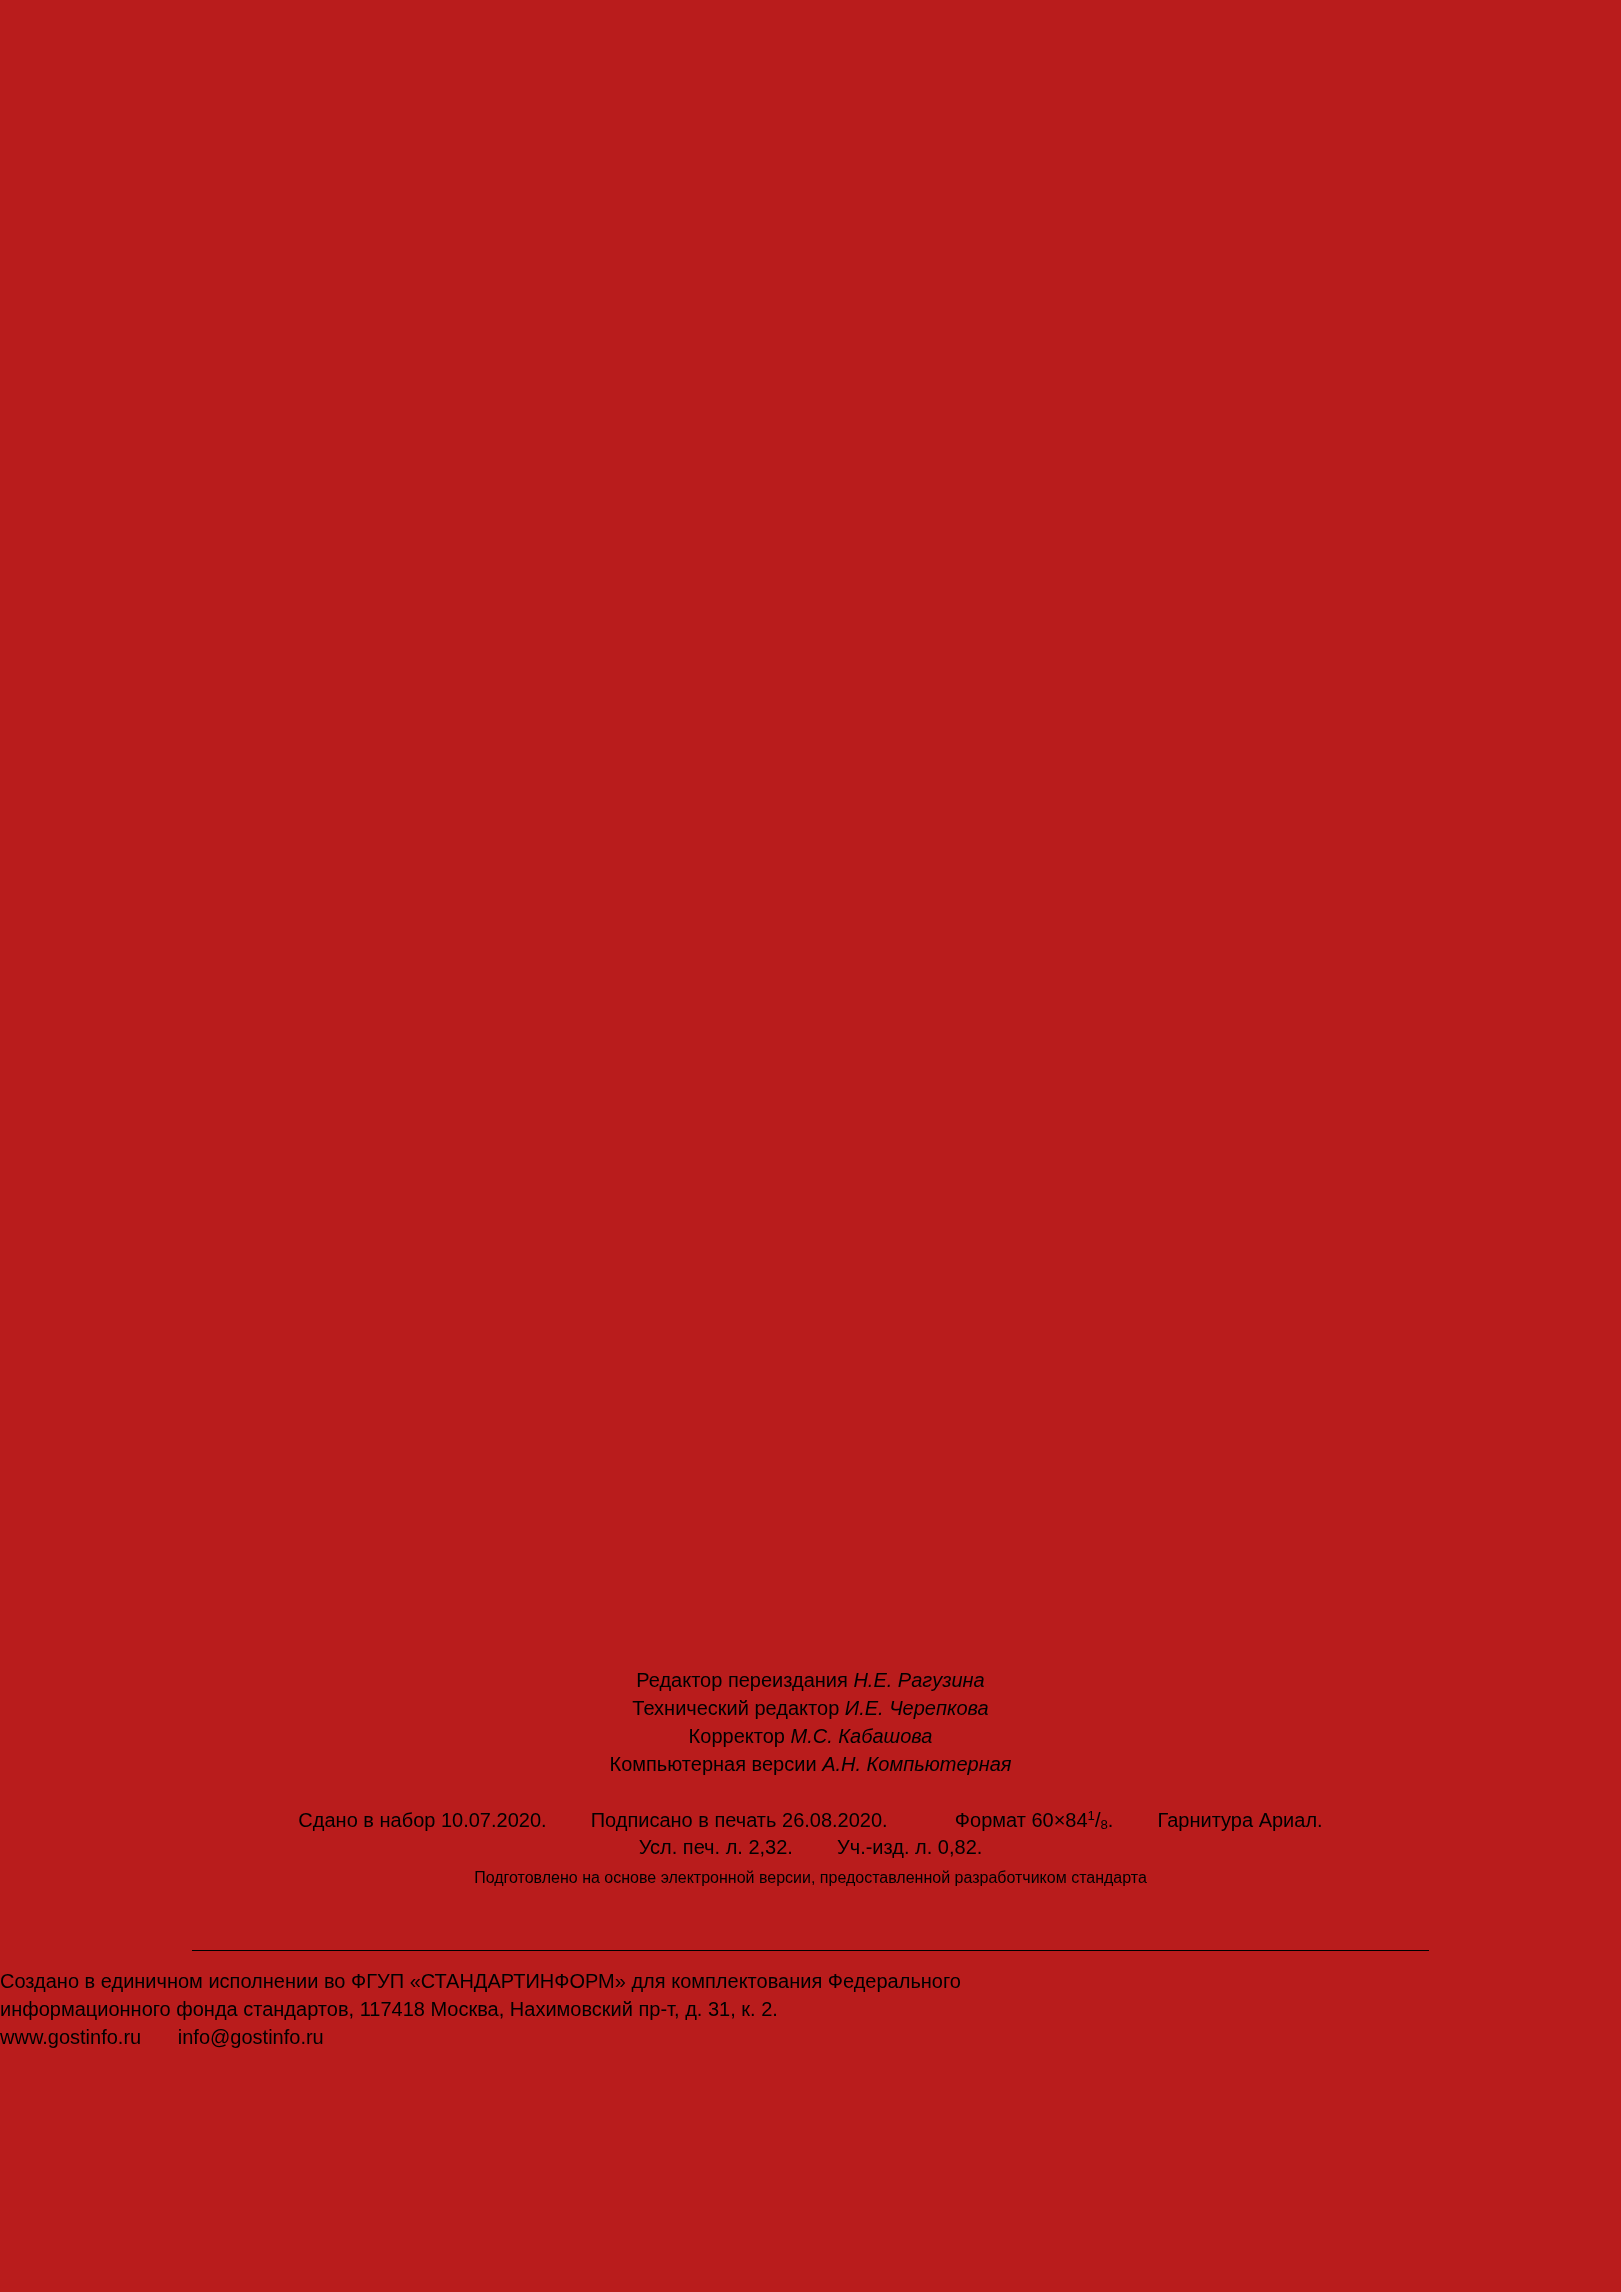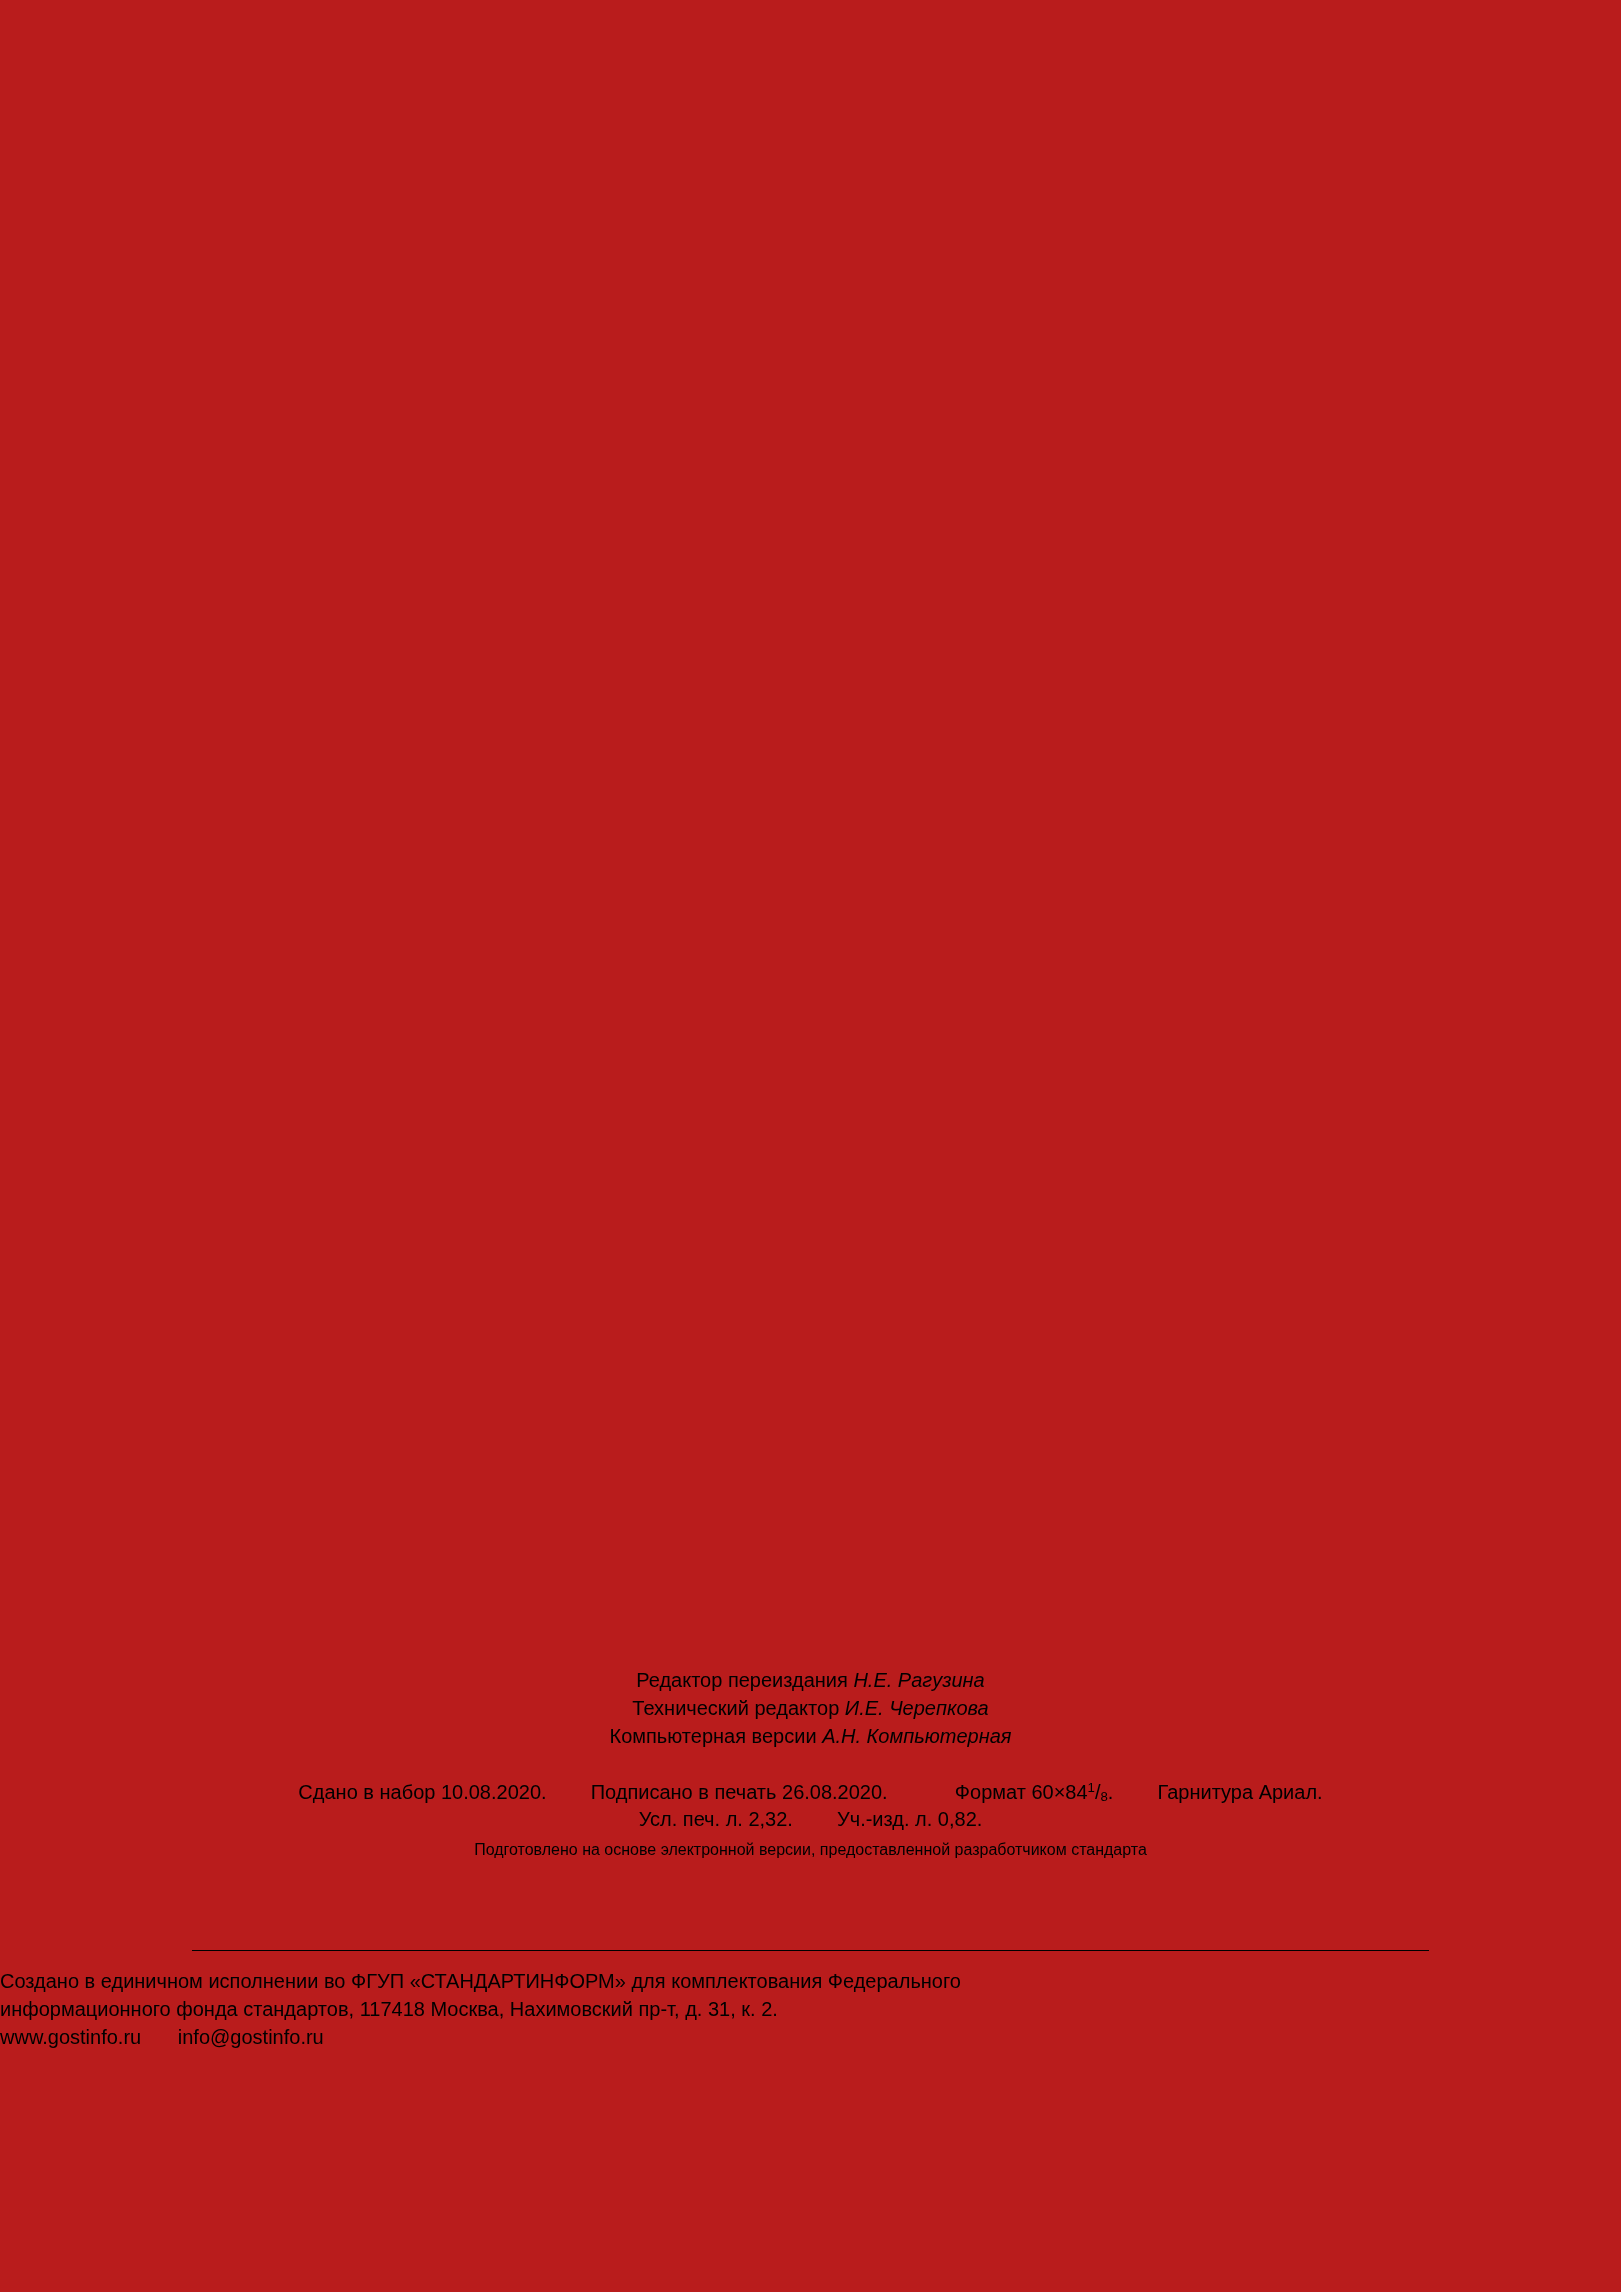--- a/index.html
+++ b/index.html
@@ -117,28 +117,32 @@
     <div class="credits">
       <div class="line">
         <span class="role">Редактор переиздания</span>
         <span class="person">Н.Е. Рагузина</span>
       </div>
       <div class="line">
         <span class="role">Технический редактор</span>
         <span class="person">И.Е. Черепкова</span>
       </div>
       <div class="line">
+        <span class="role">Корректор</span>
+        <span class="person">М.С. Кабашова</span>
+      </div>
+      <div class="line">
         <span class="role">Компьютерная версии</span>
         <span class="person">А.Н. Компьютерная</span>
       </div>
     </div>
 
     <div class="imprint">
       <div class="line">
-        <span>Сдано в набор 10.08.2020.</span>
+        <span>Сдано в набор 10.07.2020.</span>
         <span class="gap-m"></span>
         <span>Подписано в печать 26.08.2020.</span>
         <span class="gap-m"></span>
         <span class="frac"><span>Формат 60×84</span><sup>1</sup><span class="slash">/</span><sub>8</sub><span>.</span></span>
         <span class="gap-m"></span>
         <span>Гарнитура Ариал.</span>
       </div>
       <div class="line">
         <span>Усл. печ. л. 2,32.</span>
         <span class="gap-m"></span>

